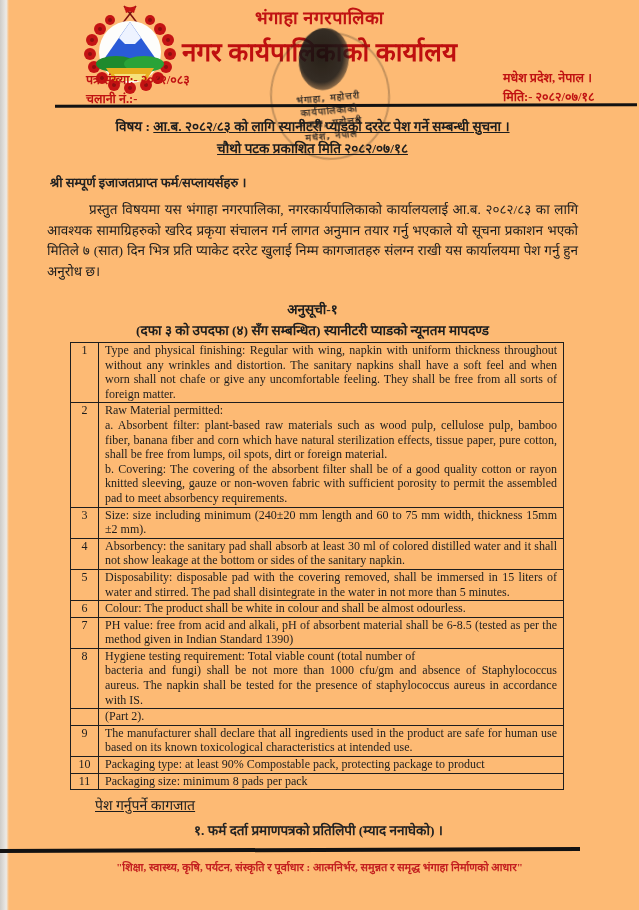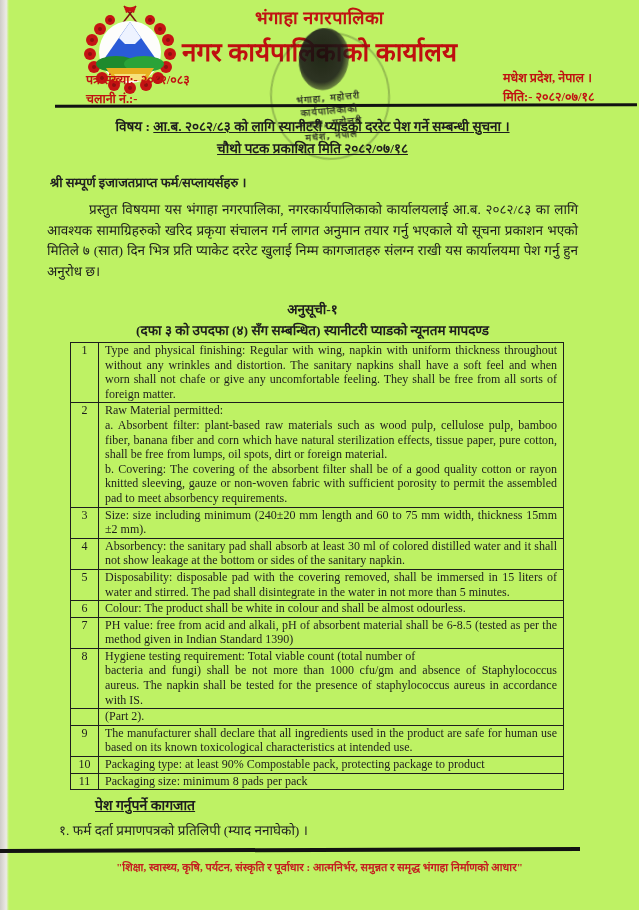--- a/index.html
+++ b/index.html
@@ -1,19 +1,19 @@
 <!DOCTYPE html>
 <html><head>
 <meta charset="utf-8">
 <style>
   html,body{margin:0;padding:0;background:#e9e7e3;}
   .page{
     position:relative;
     width:639px;height:910px;
-    background:#bef264;
+    background:#fdba74;
     font-family:"Liberation Serif", serif;
     color:#1d1d1d;
     overflow:hidden;
     box-shadow:0 0 6px rgba(0,0,0,.25);
   }
   .edge-shade{position:absolute;left:0;top:0;width:9px;height:100%;
     background:linear-gradient(to right,#cfccc7,#eceae6 70%,rgba(0,0,0,0));}
   
   .header{position:relative;height:108px;}
   .logo{position:absolute;left:78px;top:4px;width:104px;height:90px;}
@@ -51,23 +51,23 @@
   .annex-subtitle{text-align:center;font-weight:bold;font-size:13.5px;margin-top:3px;}
   
   .spec-table{width:492px;margin:3px 0 0 23px;border:1.6px solid #1e1e1e;}
   .trow{display:flex;border-top:1px solid #1e1e1e;}
   .trow:first-child{border-top:none;}
   .tnum{width:25px;flex:0 0 25px;border-right:1px solid #1e1e1e;
     text-align:center;font-size:12px;padding:0 1px;}
   .ttext{flex:1;padding:0 6px 1px 6px;font-size:12px;line-height:14.6px;
     text-align:justify;white-space:pre-line;}
   
-  .docs-heading{margin:5px 0 0 48px;font-weight:bold;font-size:14px;
+  .docs-heading{margin:5px 0 0 48px;font-weight:normal;font-size:14px;
     text-decoration:underline;}
-  .docs-item{margin:7px 0 0 12px;font-size:13.5px;font-weight:normal;color:#222;}
+  .docs-item{margin:7px 0 0 12px;font-size:13.5px;font-weight:bold;color:#222;text-align:center;}
   
   .hr-bottom{position:relative;left:0;margin-top:9px;width:580px;height:4px;
     background:#121212;transform:rotate(-.2deg);}
   .slogan{margin-top:7px;text-align:center;color:#c42020;font-weight:bold;
     font-size:11px;}
 </style>
 </head>
 <body>
 
 <div class="page">

